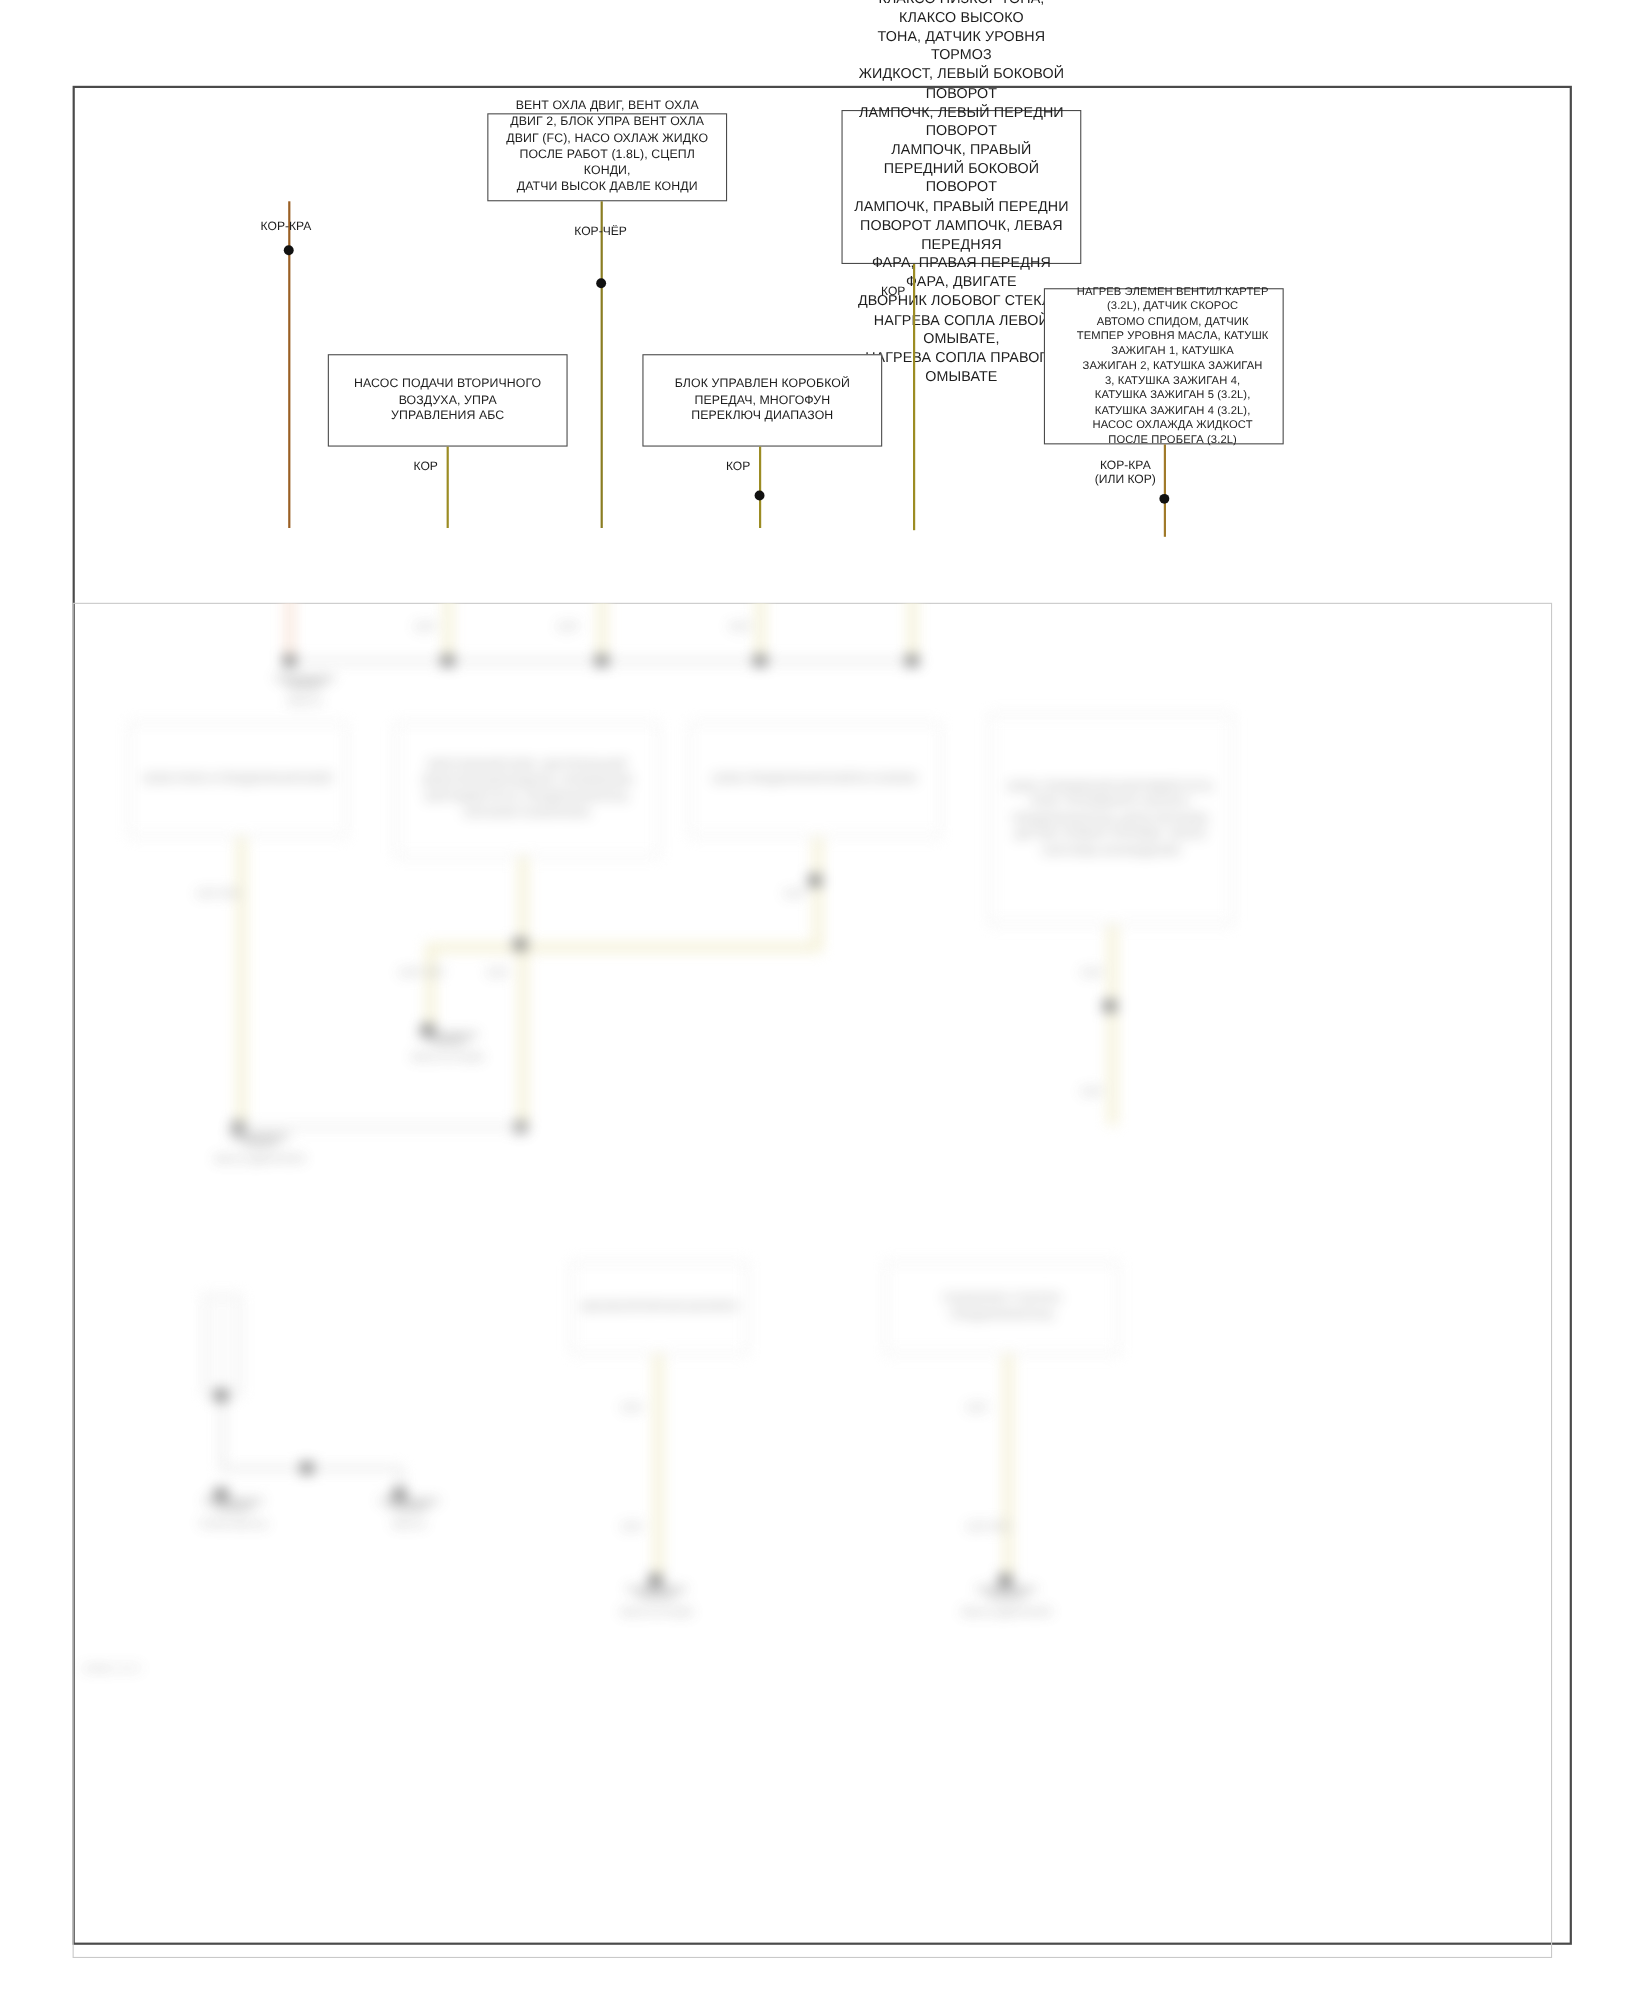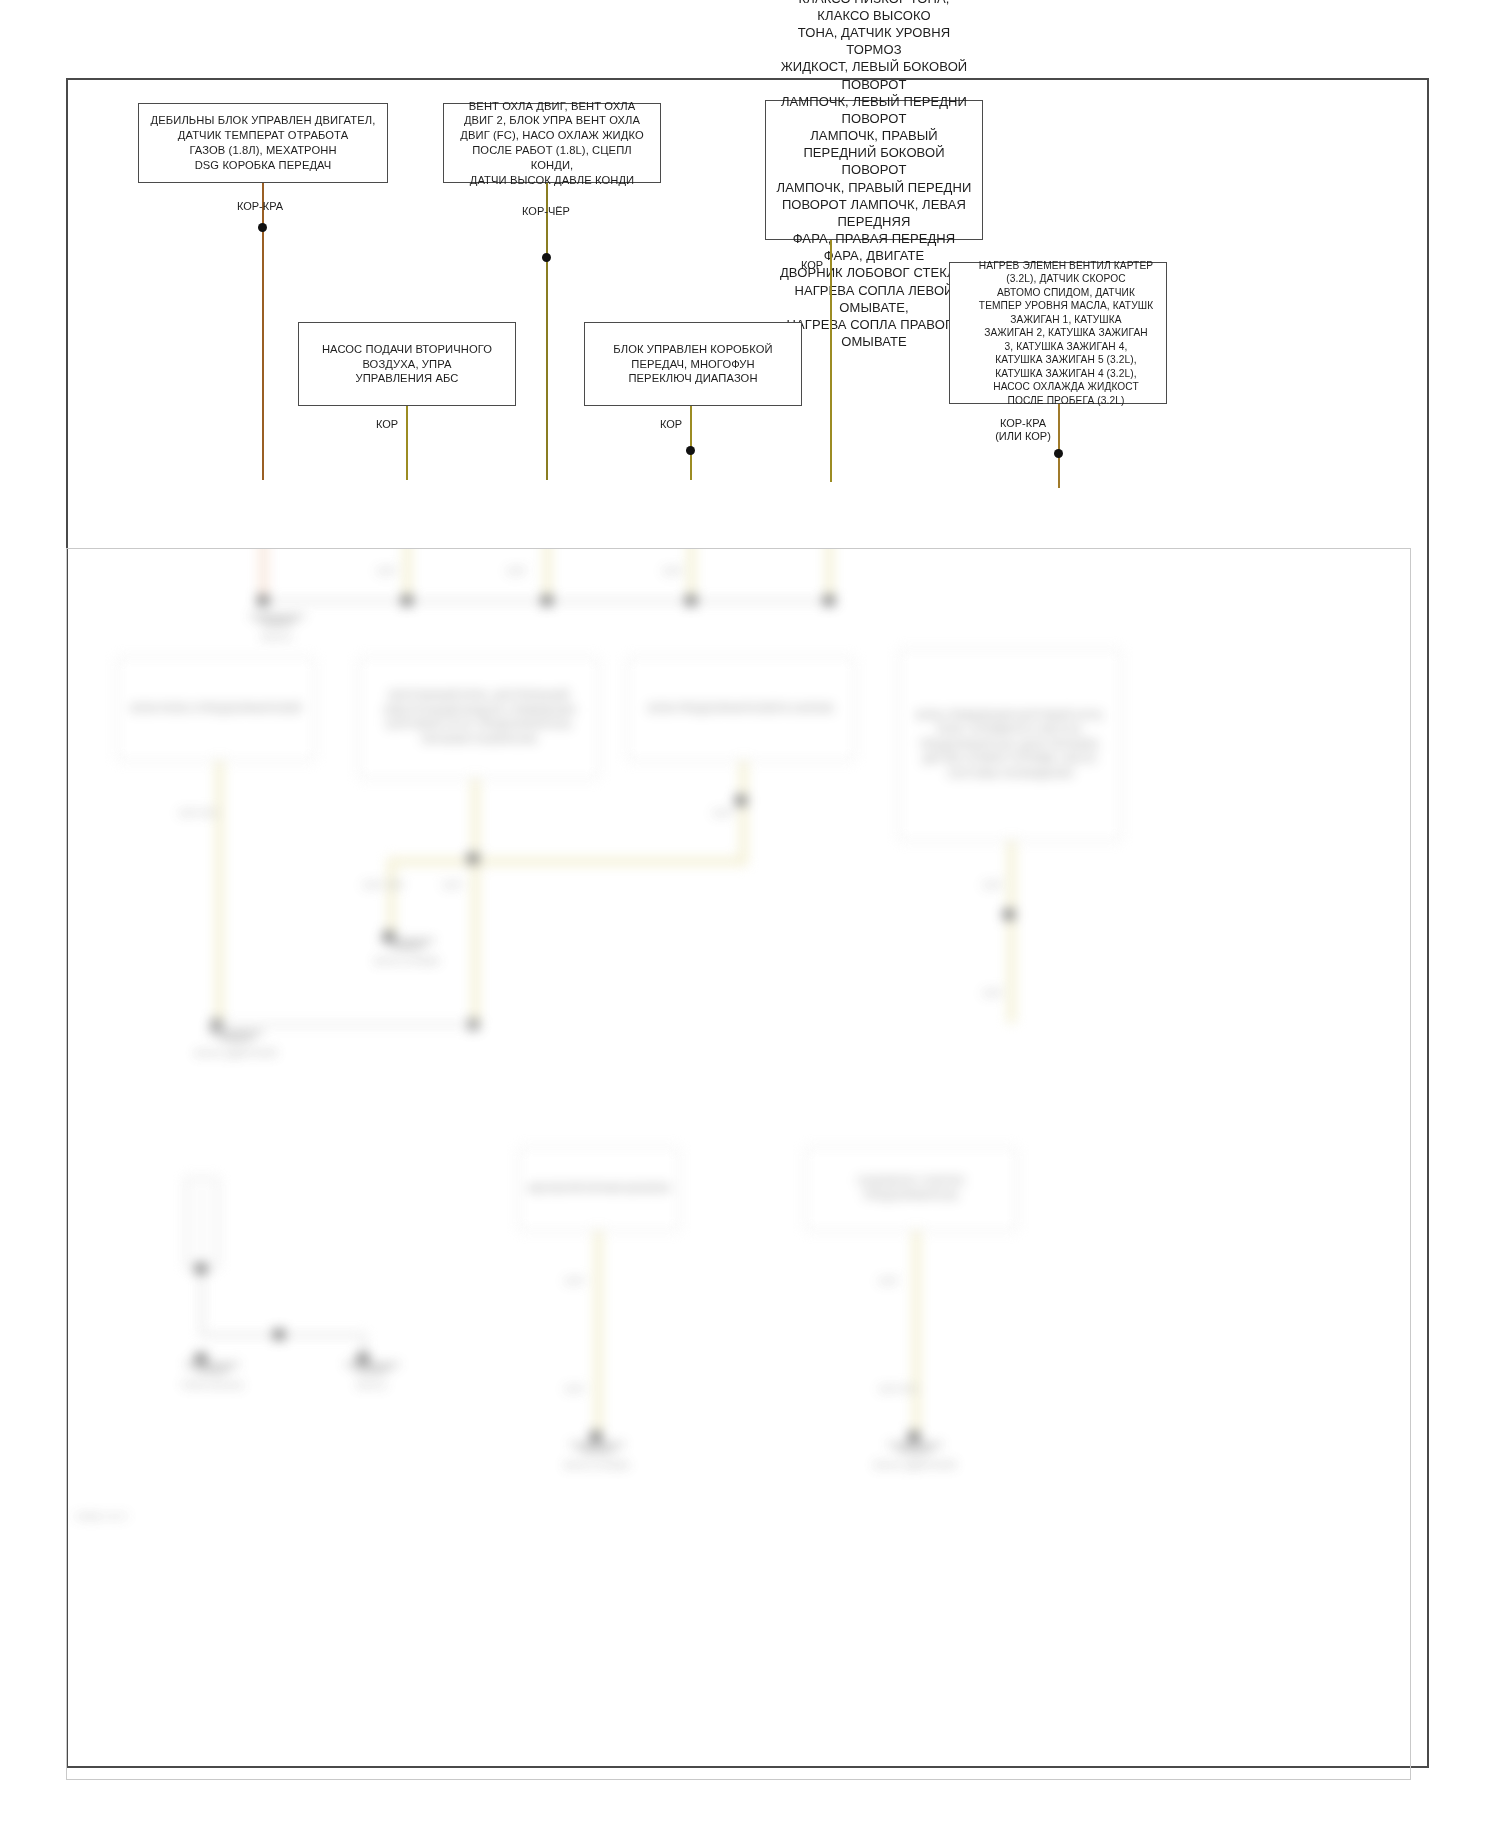--- a/index.html
+++ b/index.html
@@ -175,30 +175,22 @@
   }
 </style>
 </head>
 <body>
 
 <div id="page">
 
   <div class="frame-outer"></div>
   <div class="frame-inner-shadow"></div>
 
-  <div class="box" style="left:138px; top:103px; width:250px; height:80px;">
-    <div>
-      <span>ДЕБИЛЬНЫ БЛОК УПРАВЛЕН ДВИГАТЕЛ,</span>
-      <span>ДАТЧИК ТЕМПЕРАТ ОТРАБОТА</span>
-      <span>ГАЗОВ (1.8Л), МЕХАТРОНН</span>
-      <span>DSG КОРОБКА ПЕРЕДАЧ</span>
-    </div>
-  </div>
-
-  <div class="box" style="left:443px; top:103px; width:218px; height:80px;">
+
+  <div class="box" style="left:443px; top:103px; width:218px; height:80px;align-items:flex-end;">
     <div>
       <span>ВЕНТ ОХЛА ДВИГ, ВЕНТ ОХЛА</span>
       <span>ДВИГ 2, БЛОК УПРА ВЕНТ ОХЛА</span>
       <span>ДВИГ (FC), НАСО ОХЛАЖ ЖИДКО</span>
       <span>ПОСЛЕ РАБОТ (1.8L), СЦЕПЛ КОНДИ,</span>
       <span>ДАТЧИ ВЫСОК ДАВЛЕ КОНДИ</span>
     </div>
   </div>
 
   <div class="box" style="left:765px; top:100px; width:218px; height:140px; font-size:13px;">

